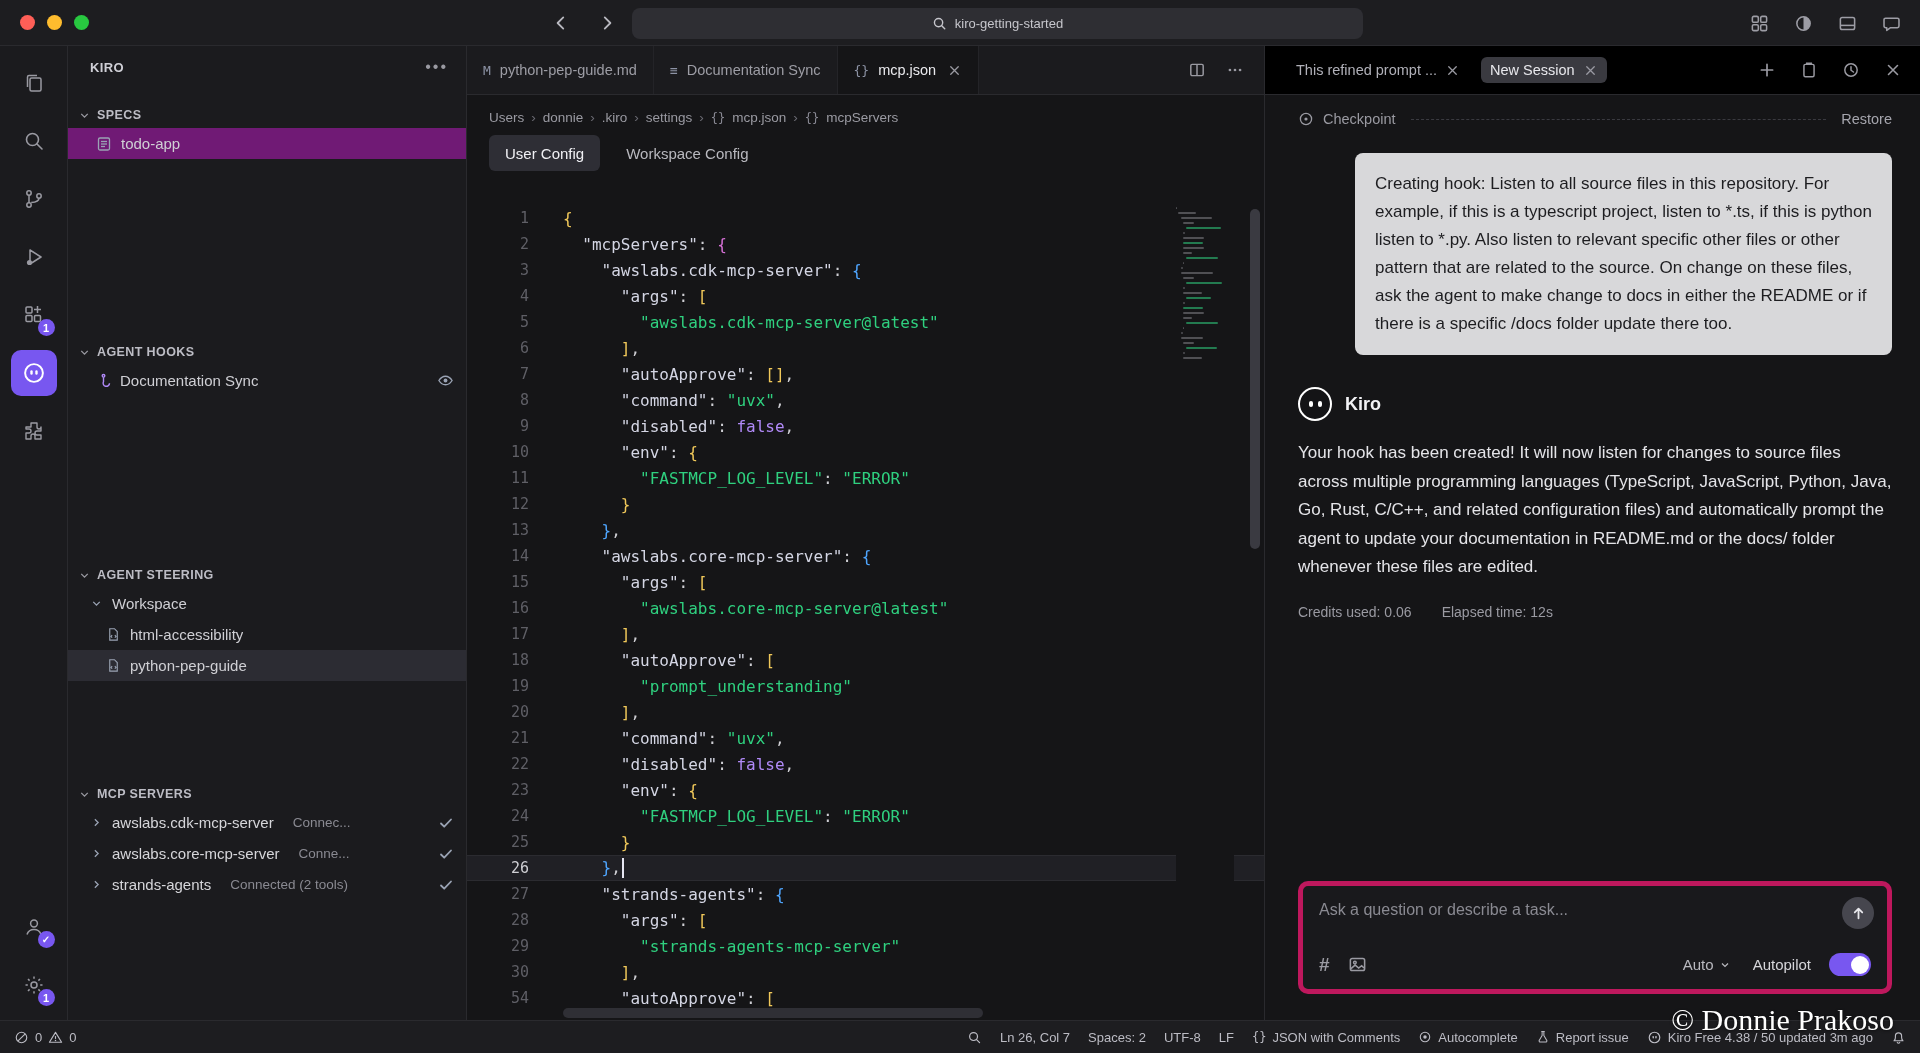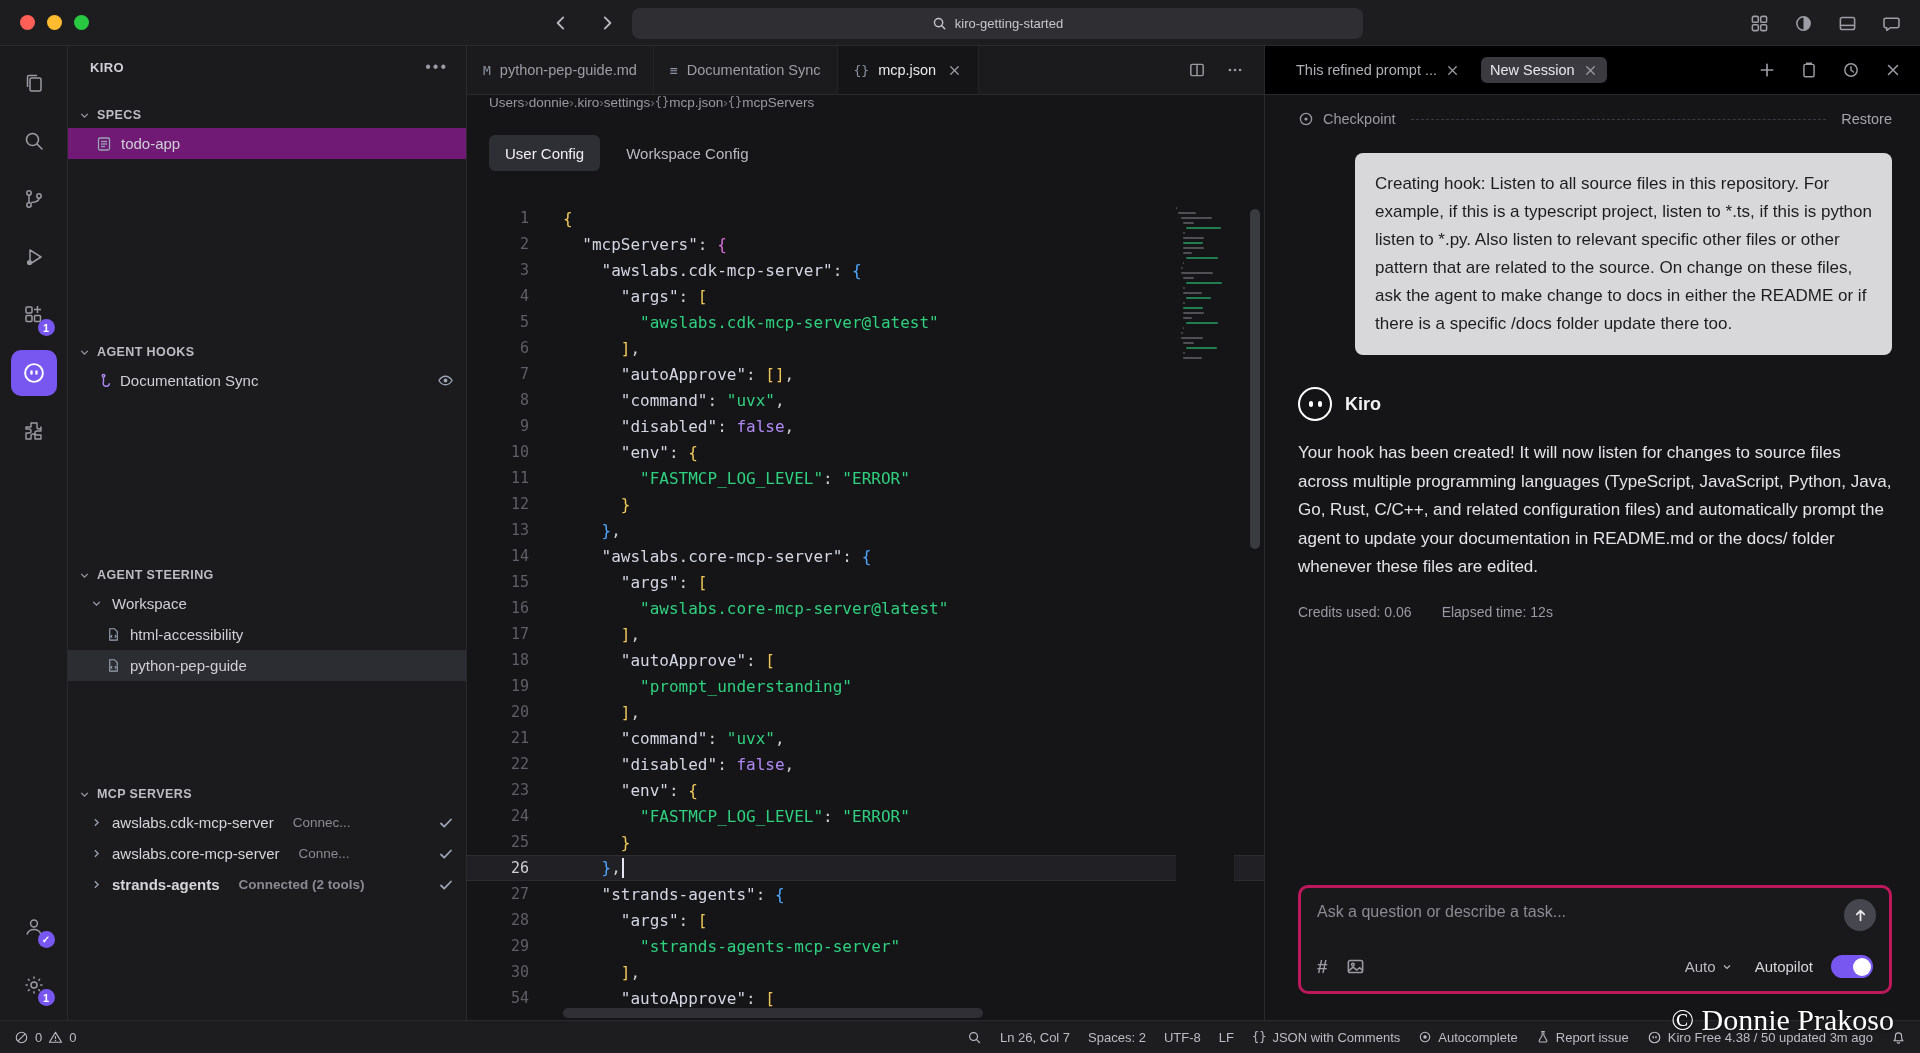--- a/index.html
+++ b/index.html
@@ -60,21 +60,21 @@
   
   .editor-pane{flex:1;display:flex;flex-direction:column;background:var(--bg-editor);min-width:0}
   .etabbar{height:49px;background:#1b1b1e;border-bottom:1px solid var(--border);display:flex;align-items:stretch;flex:0 0 auto}
   .etabs{display:flex;min-width:0}
   .etab{display:flex;align-items:center;gap:9px;padding:0 16px;border-right:1px solid #242428;color:#9d9da5;font-size:14.5px;cursor:pointer;white-space:nowrap}
   .etab.active{background:var(--bg-editor);color:#eaeaee}
   .etab-icon{font-family:"DejaVu Sans Mono",monospace;font-size:13px;color:#8d93a5}
   .etab .closex{color:#9a9aa2;margin-left:2px}
   .etab-actions{margin-left:auto;display:flex;align-items:center;gap:16px;padding:0 18px;color:#9a9aa2}
   .etab-actions .tb-icon{width:22px;height:22px}
-  .breadcrumb{height:30px;display:flex;align-items:flex-start;padding:0 22px;font-size:13.5px;color:#9a9aa2;flex:0 0 auto}
+  .breadcrumb{height:30px;display:flex;align-items:flex-end;gap:7px;padding:0 22px;font-size:13.5px;color:#9a9aa2;flex:0 0 auto}
   .bc-sep{color:#6a6a72}
   .bc-icon{font-family:"DejaVu Sans Mono",monospace;font-size:12px;color:#8a8a95}
   .config-row{height:56px;display:flex;align-items:center;gap:10px;padding:0 22px;flex:0 0 auto}
   .cfg-pill{height:36px;display:flex;align-items:center;padding:0 16px;border-radius:6px;font-size:15px;color:#b9b9bf;cursor:pointer}
   .cfg-pill.active{background:#2e2e35;color:#f0f0f4}
 
   .code-area{flex:1;position:relative;overflow:hidden;padding-top:24px}
   .code-line{display:flex;height:26px;align-items:center;font-family:"DejaVu Sans Mono",monospace;font-size:16px;position:relative}
   .code-line .ln{width:62px;text-align:right;color:#5f5f66;font-size:15px;flex:0 0 auto}
   .code-line .code{margin-left:34px;white-space:pre}
@@ -102,21 +102,21 @@
   .cp-line{flex:1;border-top:1.5px dashed #3a3a40;margin:0 6px}
   .cp-restore{color:#a5a5ad;cursor:pointer}
   .user-bubble{margin:26px 0 0 57px;background:#d8d8da;color:#1d1d20;border-radius:8px;padding:17px 20px;
     font-size:17px;line-height:28px}
   .kiro-row{display:flex;align-items:center;gap:13px;margin-top:32px}
   .kiro-avatar{width:34px;height:34px;border-radius:50%;border:2.5px solid #fff;background:#141416;display:flex;align-items:center;justify-content:center;gap:5px}
   .kiro-avatar i{width:4px;height:6px;border-radius:2px;background:#fff}
   .kiro-name{font-size:18px;font-weight:bold;color:#f2f2f5}
   .assistant-msg{margin-top:18px;font-size:17px;line-height:28.5px;color:#e4e4e8}
   .meta-row{display:flex;gap:30px;margin-top:22px;font-size:14px;color:#9a9aa2}
-  .composer{margin-top:auto;margin-bottom:26px;border:3px solid #be185d;background:#19191c;border-radius:10px;
+  .composer{margin-top:auto;margin-bottom:26px;border:5px solid #be185d;background:#19191c;border-radius:10px;
     padding:15px 16px 13px;position:relative}
   .composer .ph{color:#8a8a92;font-size:16px;padding-right:50px;min-height:24px;cursor:text}
   .send-btn{position:absolute;right:13px;top:11px;width:32px;height:32px;border-radius:50%;background:#46464e;
     display:flex;align-items:center;justify-content:center;color:#e8e8ec;cursor:pointer}
   .composer-row{display:flex;align-items:center;margin-top:28px;color:#9a9aa2}
   .comp-left{display:flex;align-items:center;gap:18px}
   .hash{font-size:19px;font-weight:bold;color:#9a9aa2;cursor:pointer}
   .comp-right{margin-left:auto;display:flex;align-items:center;gap:14px}
   .mode-sel{display:flex;align-items:center;gap:5px;font-size:15px;color:#b9b9bf;cursor:pointer}
   .autopilot-lbl{font-size:15px;color:#d6d6da;margin-left:8px}
@@ -374,21 +374,21 @@
           <div class="side-row" style="padding-left: 22px;">
             <svg width="13" height="13" viewBox="0 0 16 16">
               <path d="M6 4l4 4-4 4" fill="none" stroke="currentColor" stroke-width="1.6"></path>
             </svg>
             <span class="mcp-name">awslabs.core-mcp-server</span>
             <span class="mcp-status">Conne...</span>
             <svg class="mcp-check" width="16" height="16" viewBox="0 0 16 16">
               <path d="M3 8.5l3.2 3.2L13 4.5" fill="none" stroke="currentColor" stroke-width="1.8" stroke-linecap="round" stroke-linejoin="round"></path>
             </svg>
           </div>
-          <div class="side-row" style="padding-left: 22px; font-weight: bold;">
+          <div class="side-row" style="padding-left: 22px;">
             <svg width="13" height="13" viewBox="0 0 16 16">
               <path d="M6 4l4 4-4 4" fill="none" stroke="currentColor" stroke-width="1.6"></path>
             </svg>
             <span class="mcp-name">strands-agents</span>
             <span class="mcp-status">Connected (2 tools)</span>
             <svg class="mcp-check" width="16" height="16" viewBox="0 0 16 16">
               <path d="M3 8.5l3.2 3.2L13 4.5" fill="none" stroke="currentColor" stroke-width="1.8" stroke-linecap="round" stroke-linejoin="round"></path>
             </svg>
           </div>
         </div>

